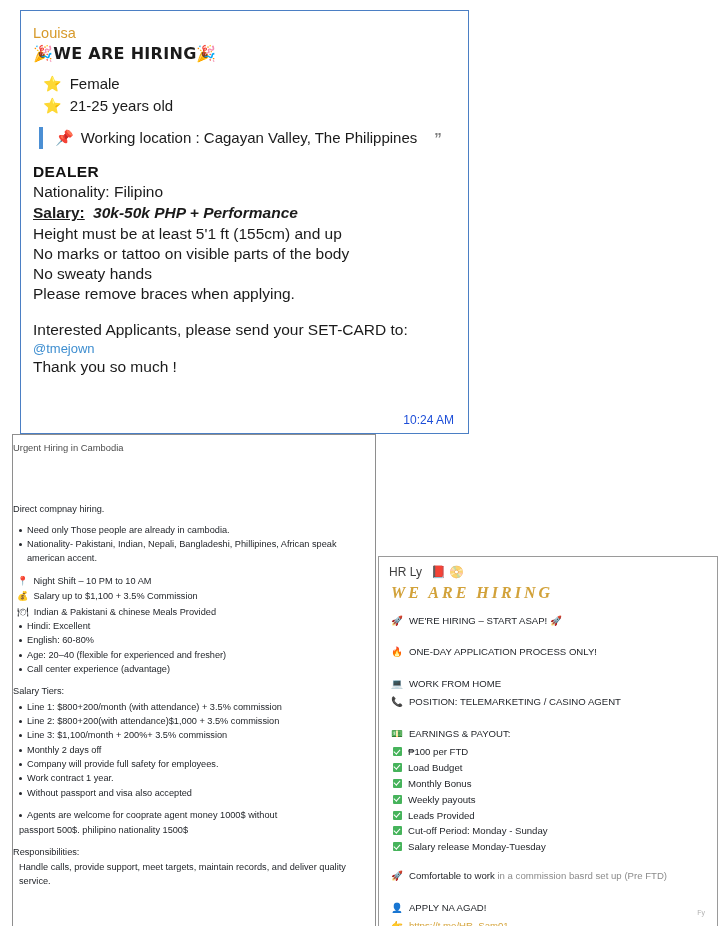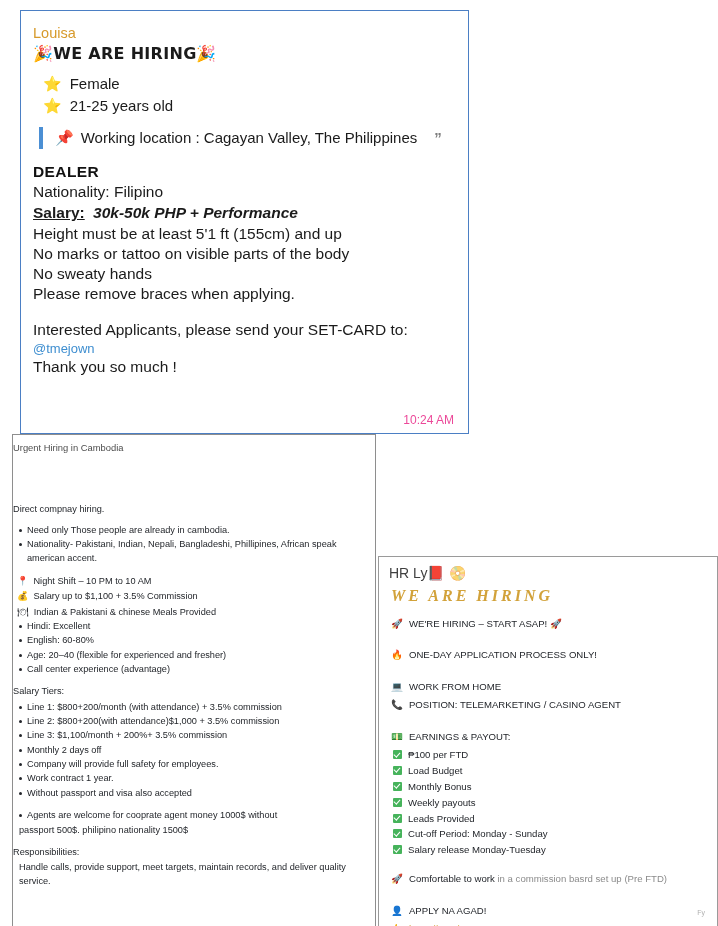--- a/index.html
+++ b/index.html
@@ -93,21 +93,21 @@
     font-style: italic;
     margin-left: 4px;
   }
   .spacer { height: 14px; }
   .mention { color: #3e8ed0; font-size: 13px; }
   #card-louisa .timestamp {
     position: absolute;
     right: 14px;
     bottom: 6px;
     font-size: 12px;
-    color: #ec4899;
+    color: #1d4ed8;
   }
 
   
   #card-cambodia {
     left: 12px;
     top: 434px;
     width: 364px;
     height: 492px;
     border: 1px solid #8e8e8e;
     border-bottom: none;
@@ -163,25 +163,25 @@
     height: 370px;
     border: 1px solid #9a9a9a;
     border-bottom: none;
     padding: 6px 10px;
     font-size: 9.6px;
     line-height: 1.5;
     color: #23262b;
     overflow: hidden;
   }
   #card-hr .hr-head {
-    font-size: 14px;
+    font-size: 12px;
     color: #3f3f3f;
     display: flex;
     align-items: center;
-    gap: 0;
+    gap: 9px;
   }
   #card-hr .banner {
     font-family: "Liberation Serif", serif;
     font-weight: bold;
     font-style: italic;
     letter-spacing: 3px;
     font-size: 16px;
     color: #d2a23a;
     margin: 0 0 9px 2px;
   }

